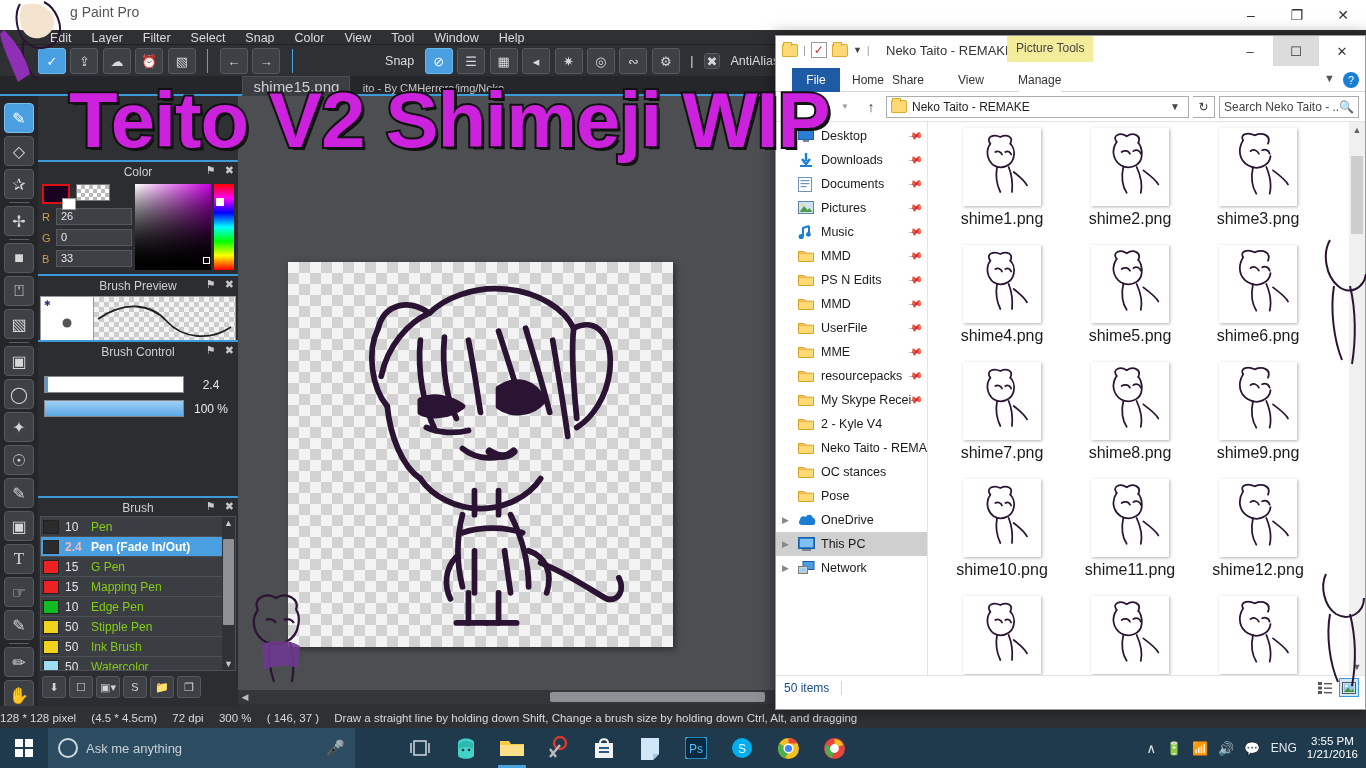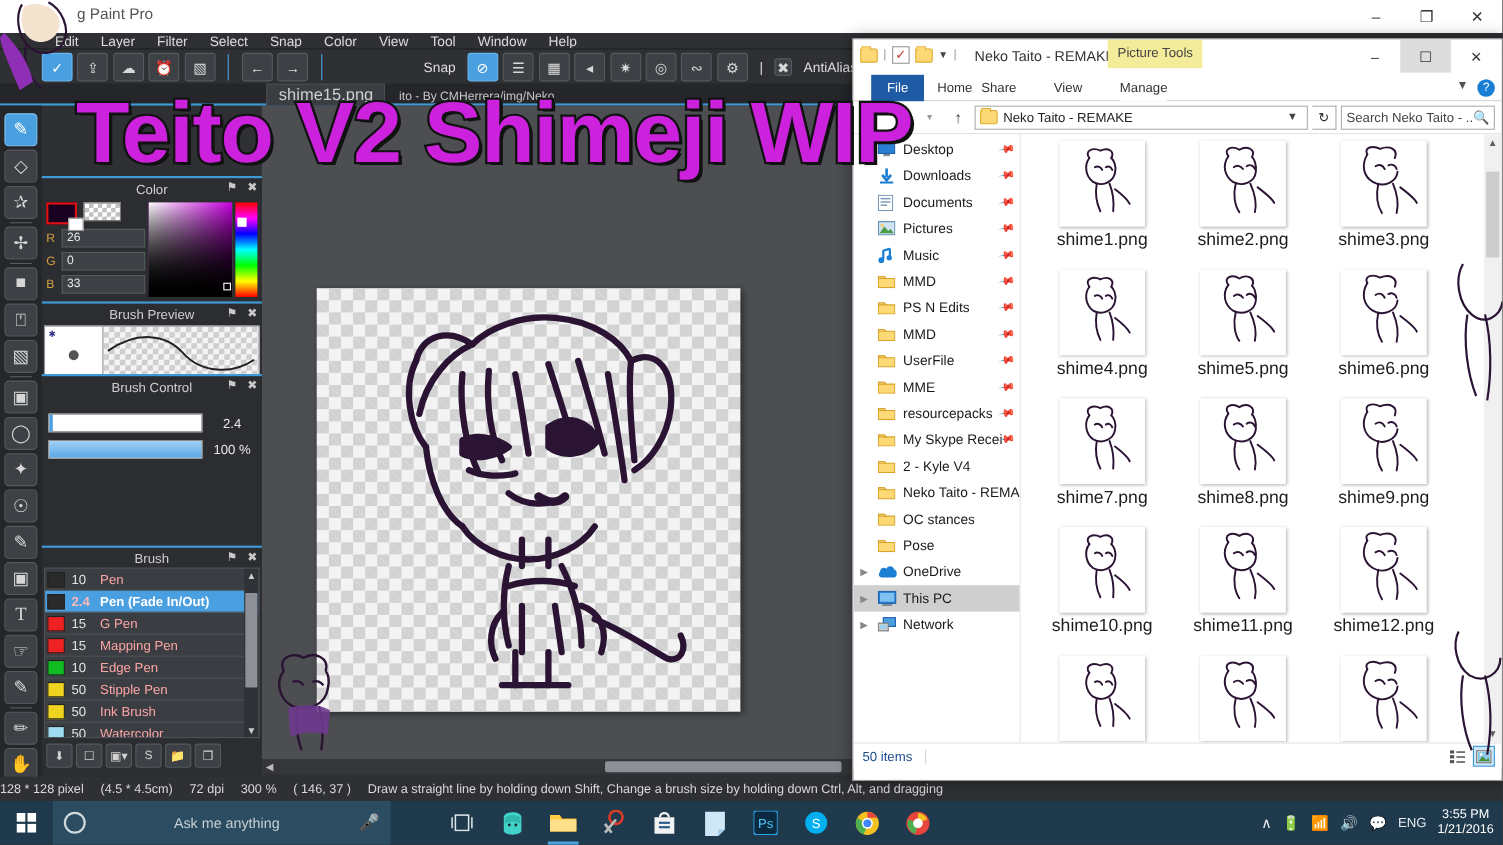--- a/index.html
+++ b/index.html
@@ -84,21 +84,21 @@
   .bc-slider.full .fill { width:100%; background:linear-gradient(to bottom,#9fd0f5,#5aa8e6);}
   .bc-num { width:42px; text-align:center; color:#e7e7e7; font-size:12px;}
   
   #brush-panel { top:496px; height:234px; }
   .brush-list { margin:0 2px; background:#3a3d42; border:1px solid #4d5055; height:155px; position:relative; overflow:hidden;}
   .brush-item { height:20px; display:flex; align-items:center; border-bottom:1px solid #4d5055; padding-left:2px; }
   .brush-item.sel { background:#4a9fe0; }
   .bi-sw { width:16px; height:14px; border:1px solid #222; margin-right:6px; }
   .bi-size { width:26px; font-size:12px; color:#e3e3e3; text-align:left;}
   .brush-item.sel .bi-size { color:#f7b8b8; font-weight:bold;}
-  .bi-name { font-size:12px; color:#fca5a5; }
+  .bi-name { font-size:12px; color:#84cc16; }
   .brush-item.sel .bi-name { color:#fff; font-weight:bold; }
   .bl-scroll { position:absolute; right:0; top:0; width:13px; height:100%; background:#2f3236; }
   .bl-thumb { position:absolute; right:1px; top:22px; width:11px; height:86px; background:#8d9096; border-radius:1px;}
   .bl-arrow { position:absolute; right:1px; width:11px; height:12px; color:#ccc; font-size:9px; text-align:center; line-height:12px;}
   .brush-bottom { display:flex; gap:3px; padding:5px 4px; }
   .bb-btn { width:24px; height:22px; background:#3d4045; border:1px solid #55585d; border-radius:3px; color:#d2d2d2;
             font-size:11px; display:flex; align-items:center; justify-content:center;}
   
   .canvas-area { position:absolute; left:238px; top:96px; width:1128px; height:600px; background:#4c4e52; overflow:hidden;}
   .canvas-img { position:absolute; left:50px; top:166px; width:385px; height:385px;
@@ -168,21 +168,21 @@
                   padding:0 8px; position:relative;}
   .ex-items { font-size:12px; color:#1a4c8b; }
   .ex-sep { width:1px; height:14px; background:#d6d6d6; margin-left:12px;}
   .view-btns { position:absolute; right:6px; top:2px; display:flex; gap:4px;}
   .view-btn { width:20px; height:19px; display:flex; align-items:center; justify-content:center;}
   .view-btn.sel { border:1px solid #3a9ad9; background:#cfe8f8;}
   
   #taskbar { position:absolute; left:0; bottom:0; width:1366px; height:40px; background:#1f3a4d; }
   .tb-start { width:48px; height:40px; display:flex; align-items:center; justify-content:center;}
   .tb-search { position:absolute; left:48px; top:0; width:307px; height:40px; background:#2c4c61;
-               display:flex; align-items:center; padding:8px 10px;text-align:center; }
+               display:flex; align-items:center; padding:8px 10px; }
   .circ { width:20px; height:20px; border:2px solid #cfd8dd; border-radius:50%; margin-right:8px;}
   .tb-search-text { flex:1; color:#c7d0d5; font-size:13px; }
   .tb-icons { position:absolute; left:400px; top:0; height:40px; display:flex; align-items:center; gap:6px;}
   .tb-ico { width:40px; height:40px; display:flex; align-items:center; justify-content:center; position:relative;}
   .tb-ico.active:after { content:""; position:absolute; bottom:0; left:6px; right:6px; height:3px; background:#4aa3de;}
   .tb-tray { position:absolute; right:0; top:0; height:40px; display:flex; align-items:center; padding-right:8px; gap:10px;}
   .tray-ico { color:#e4eaee; font-size:13px; }
   .tray-lang { color:#e4eaee; font-size:12px;}
   .tray-clock { color:#fff; font-size:11.5px; line-height:13px; text-align:center;}
   

